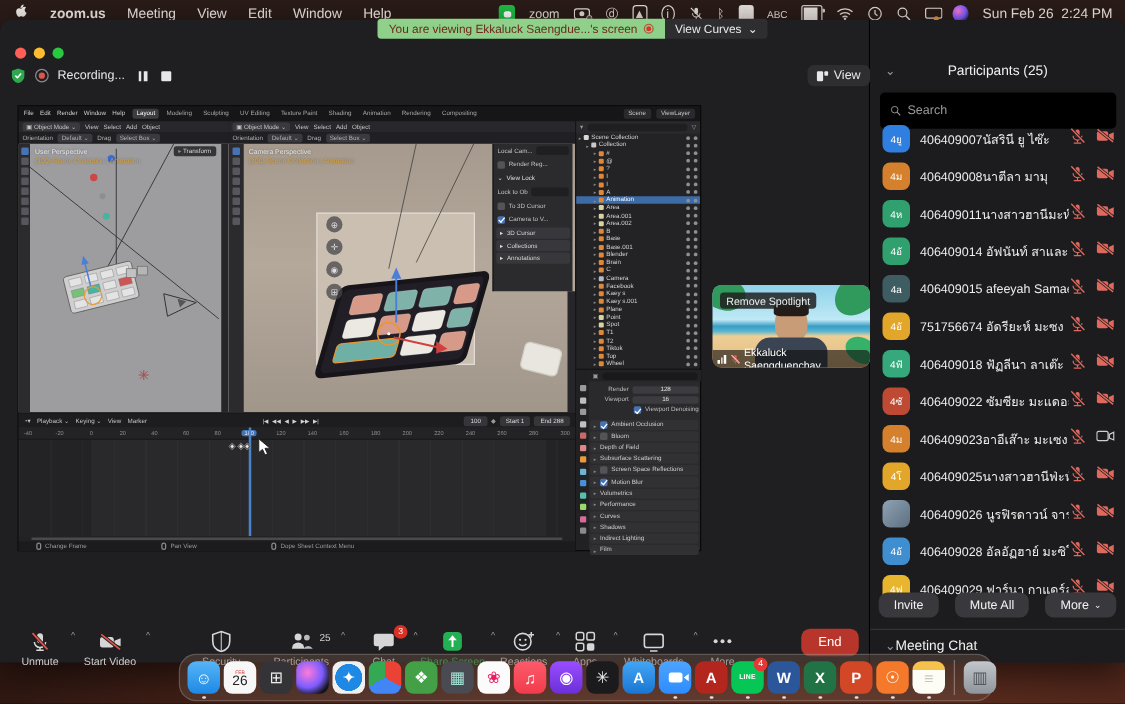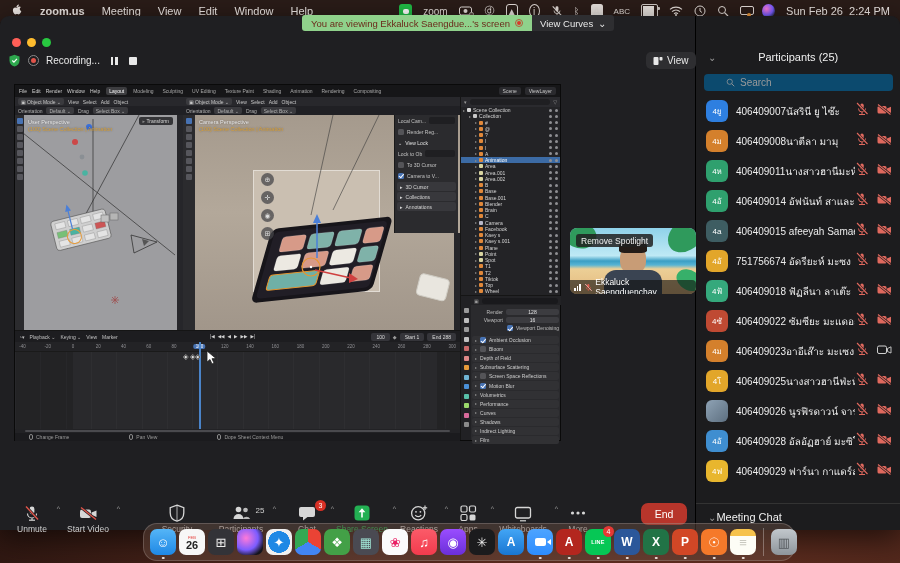--- a/index.html
+++ b/index.html
@@ -51,21 +51,21 @@
 #spotlight .body{position:absolute;left:34px;top:42px;width:58px;height:26px;border-radius:12px 12px 0 0;background:#3a4452}
 #remove-chip{position:absolute;left:6px;top:6px;height:13px;padding:0 5px;background:rgba(32,32,32,.85);border-radius:3px;color:#f0f0f0;font-size:8.5px;display:flex;align-items:center;z-index:3}
 #spot-name{position:absolute;left:0;bottom:0;height:14px;padding:0 6px 0 4px;background:rgba(15,15,15,.62);border-radius:0 4px 0 0;display:flex;align-items:center;gap:3px;color:#fff;font-size:8.5px;z-index:3}
 .sigbars{display:inline-flex;align-items:flex-end;gap:1px}
 .sigbars i{width:1.5px;background:#fff}
 
 #panel{position:absolute;left:695px;top:0;width:205px;height:514px;background:#1c1c1e;border-left:1px solid #000;border-radius:0 9px 0 0}
 #panel-header{position:absolute;left:0;top:30px;width:100%;height:22px;display:flex;align-items:center}
 #panel-header .chev{color:#9a9a9a;font-size:10px;margin-left:12px}
 #panel-title{flex:1;text-align:center;color:#f0f0f0;font-size:11px;margin-right:20px}
-#p-search{position:absolute;left:8px;top:58px;width:189px;height:17px;background:#0c4a6e;border-radius:4px;display:flex;align-items:center;gap:5px;padding:0 22px;color:#9a9a9a;font-size:10px}
+#p-search{position:absolute;left:8px;top:58px;width:189px;height:29px;background:#000000;border-radius:4px;display:flex;align-items:center;gap:5px;padding:0 8px;color:#9a9a9a;font-size:10px}
 #p-rows{position:absolute;left:0;top:80px;width:100%}
 .p-row{height:30px;display:flex;align-items:center;padding:0 8px 0 10px}
 .p-avatar{width:22px;height:22px;border-radius:6px;color:#fff;font-size:8px;display:flex;align-items:center;justify-content:center;flex:none}
 .p-name{margin-left:8px;color:#ededed;font-size:10px;white-space:nowrap;overflow:hidden;flex:1}
 .p-icons{display:flex;gap:8px;align-items:center;flex:none}
 #p-footer{position:absolute;left:0;top:458px;width:100%;display:flex;justify-content:center;gap:13px}
 .pf-btn{height:20px;padding:0 12px;background:#39393d;border-radius:7px;color:#f2f2f2;font-size:10px;display:flex;align-items:center;gap:4px}
 #chat-bar{position:absolute;left:0;top:487px;width:100%;height:27px;border-top:1px solid #333;display:flex;align-items:center}
 #chat-bar .chev{color:#9a9a9a;font-size:10px;margin-left:12px}
 #chat-title{flex:1;text-align:left;color:#f0f0f0;font-size:11px;margin-right:20px}
@@ -151,21 +151,21 @@
 .vstrip{position:absolute;width:6px;background:#26262a}
 #transform-chip{position:absolute;background:#353538;border-radius:2px;padding:1px 4px;color:#d8d8d8;font-size:5px}
 #cam-frame{position:absolute;background:#cabfb1;border:1px solid rgba(255,255,255,.45)}
 
 #dock{position:absolute;left:143px;bottom:2px;width:652px;height:38px;background:rgba(110,80,68,.42);border:1px solid rgba(255,255,255,.18);border-radius:14px;display:flex;align-items:center;gap:3px;padding:0 6px}
 .dock-item{width:26px;height:26px;border-radius:7px;display:flex;align-items:center;justify-content:center;position:relative;flex:none;font-size:13px}
 .dock-item .run{position:absolute;bottom:-4px;left:50%;transform:translateX(-50%);width:2.5px;height:2.5px;border-radius:50%;background:#e8ddd8}
 .dock-item .badge{position:absolute;top:-3px;right:-3px;min-width:11px;height:11px;border-radius:6px;background:#e53935;color:#fff;font-size:7px;display:flex;align-items:center;justify-content:center}
 .dock-div{width:1px;height:28px;background:rgba(255,255,255,.3);margin:0 4px;flex:none}
 .cal-month{display:block;font-size:4px;color:#e53935;text-align:center;line-height:5px;margin-top:2px}
-.cal-day{display:block;font-size:11px;color:#222;text-align:center;line-height:11px;font-weight:bold}
+.cal-day{display:block;font-size:11px;color:#222;text-align:center;line-height:11px;font-weight:normal}
 .zcam{display:block;width:11px;height:8px;background:#fff;border-radius:2px;position:relative}
 .zcam::after{content:"";position:absolute;left:100%;top:1px;margin-left:1px;border-top:3px solid transparent;border-bottom:3px solid transparent;border-right:4px solid #fff}
 .line-txt{font-size:5.5px;font-weight:bold;color:#fff;letter-spacing:0.2px}
 #cursor{position:absolute;left:206px;top:350px;z-index:40}
 </style>
 </head>
 <body>
 
 <div id="wallpaper"></div>
 
@@ -1208,20 +1208,28 @@
               </svg></span>
             <span><svg xmlns="http://www.w3.org/2000/svg" width="15" height="13" viewBox="0 0 15 13">
                 <rect x="0.5" y="3" width="9" height="7.5" rx="1.5" fill="#e0695e"></rect>
                 <polygon points="10,5.5 14,3.8 14,10 10,8.5" fill="#e0695e"></polygon>
                 <line x1="1" y1="1.5" x2="13.5" y2="11.5" stroke="#1c1c1e" stroke-width="2.4"></line>
                 <line x1="1" y1="1.5" x2="13.5" y2="11.5" stroke="#e0695e" stroke-width="1.1"></line>
               </svg></span>
           </span>
         </div>
       </div>
+    <div id="p-footer">
+      <span class="pf-btn">Invite</span>
+      <span class="pf-btn">Mute All</span>
+      <span class="pf-btn">
+          <span>More</span>
+          <span style="font-size:7px">⌄</span>
+        </span>
+    </div>
     <div id="chat-bar">
       <span class="chev">⌄</span>
       <span id="chat-title">Meeting Chat</span>
     </div>
   </div>
 
   <div id="toolbar">
     <div id="tb-btns">
         <div class="tb-btn" style="left: 6px; width: 52px;">
           <span class="tb-ic">

